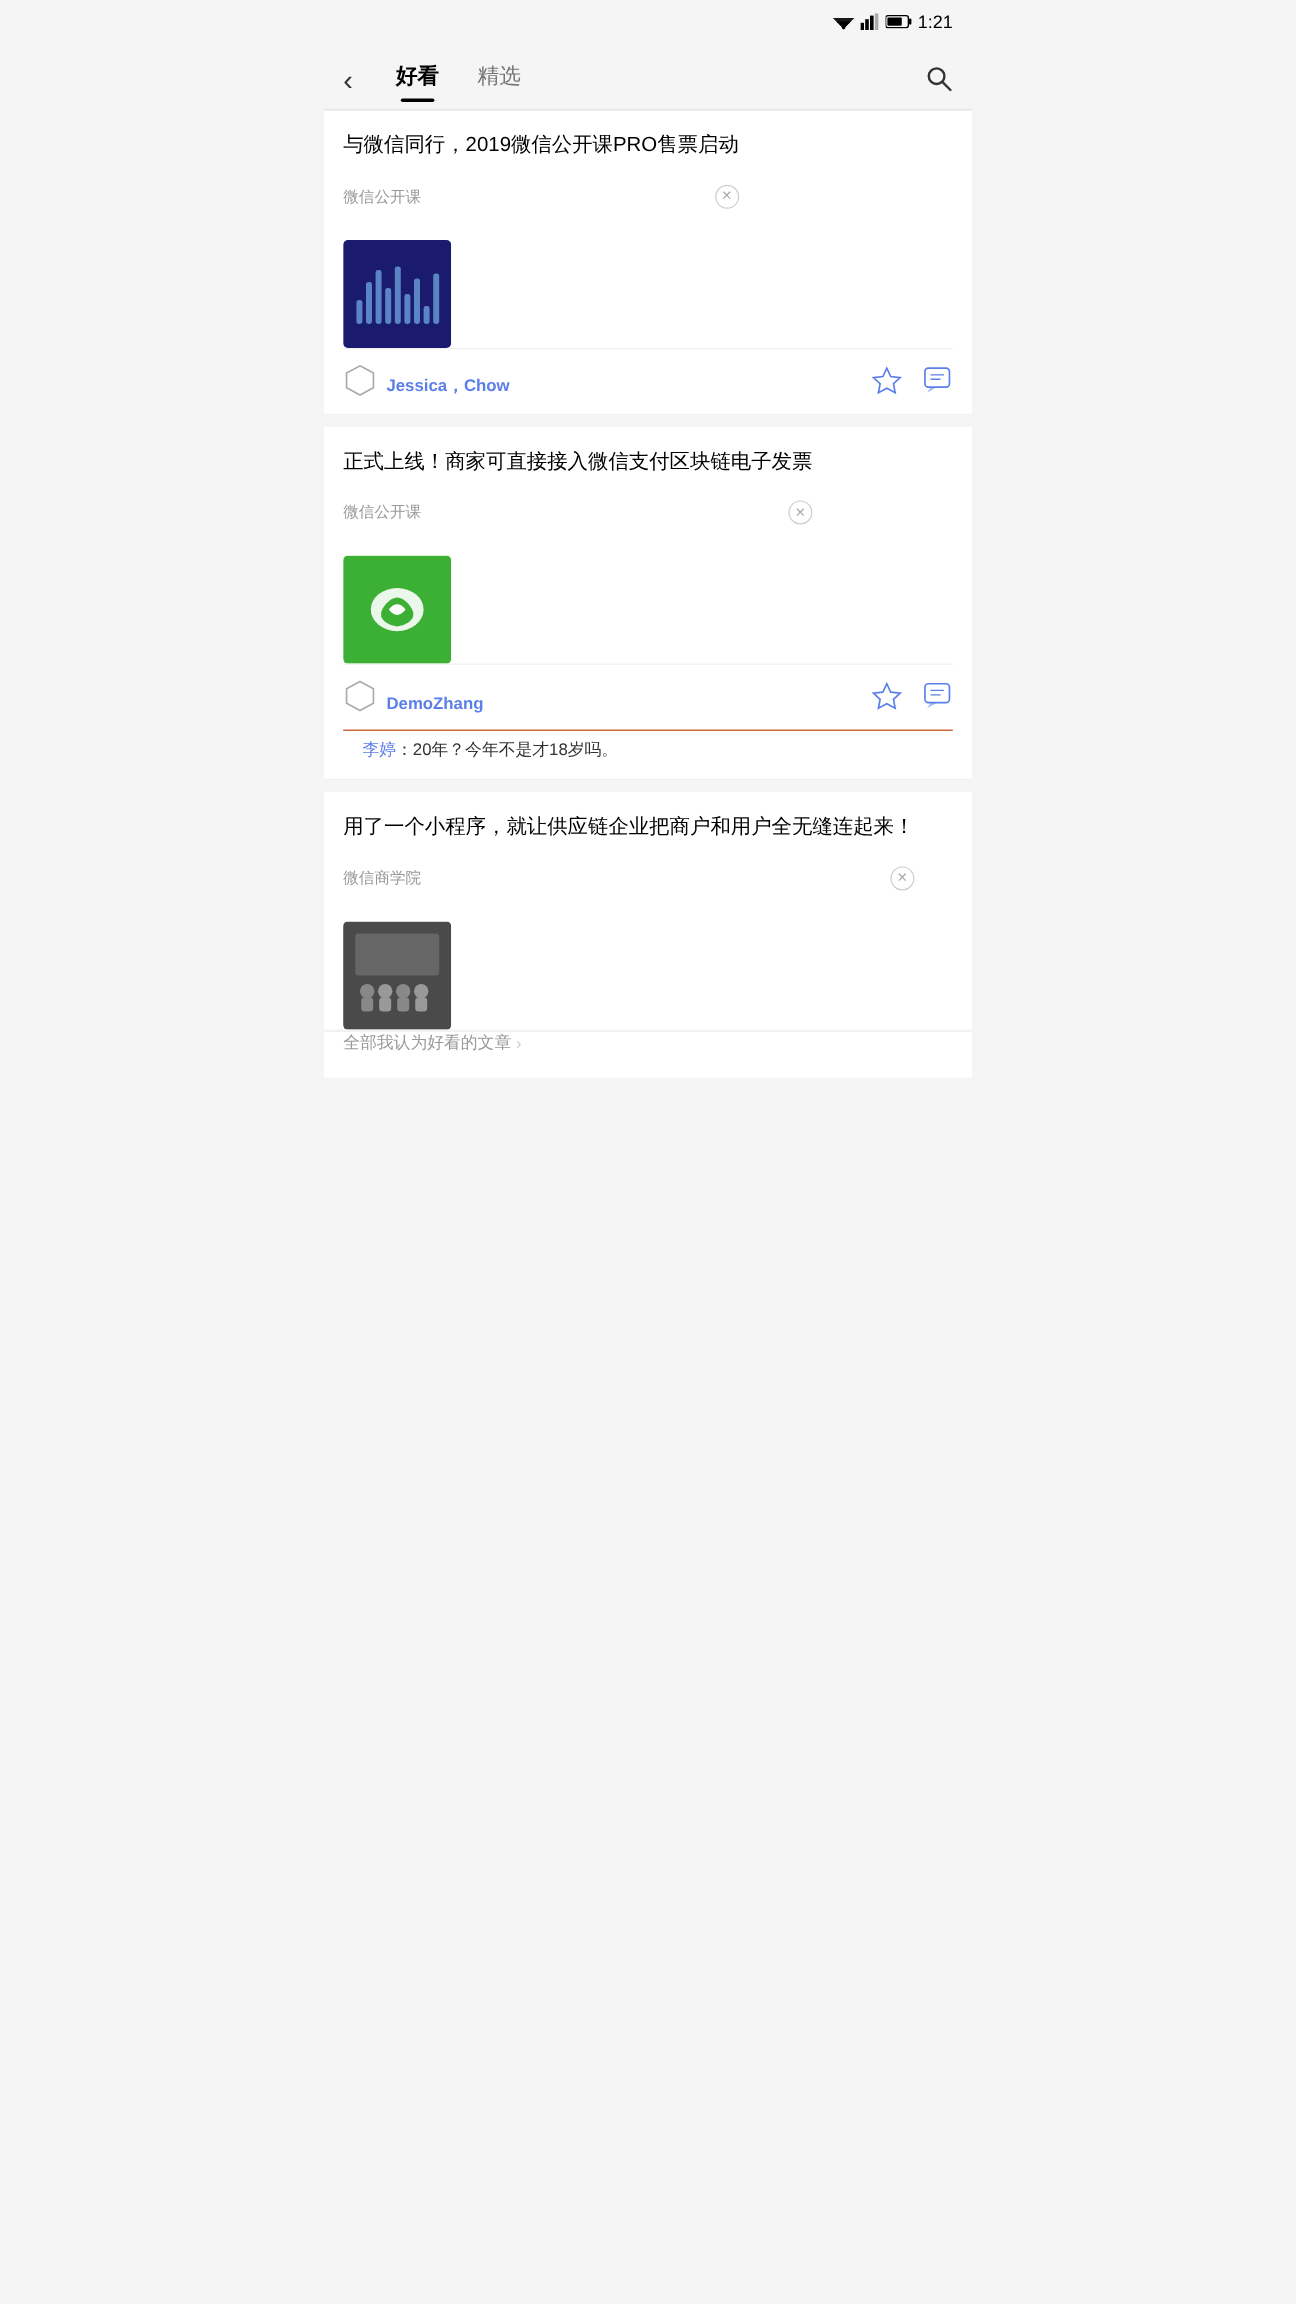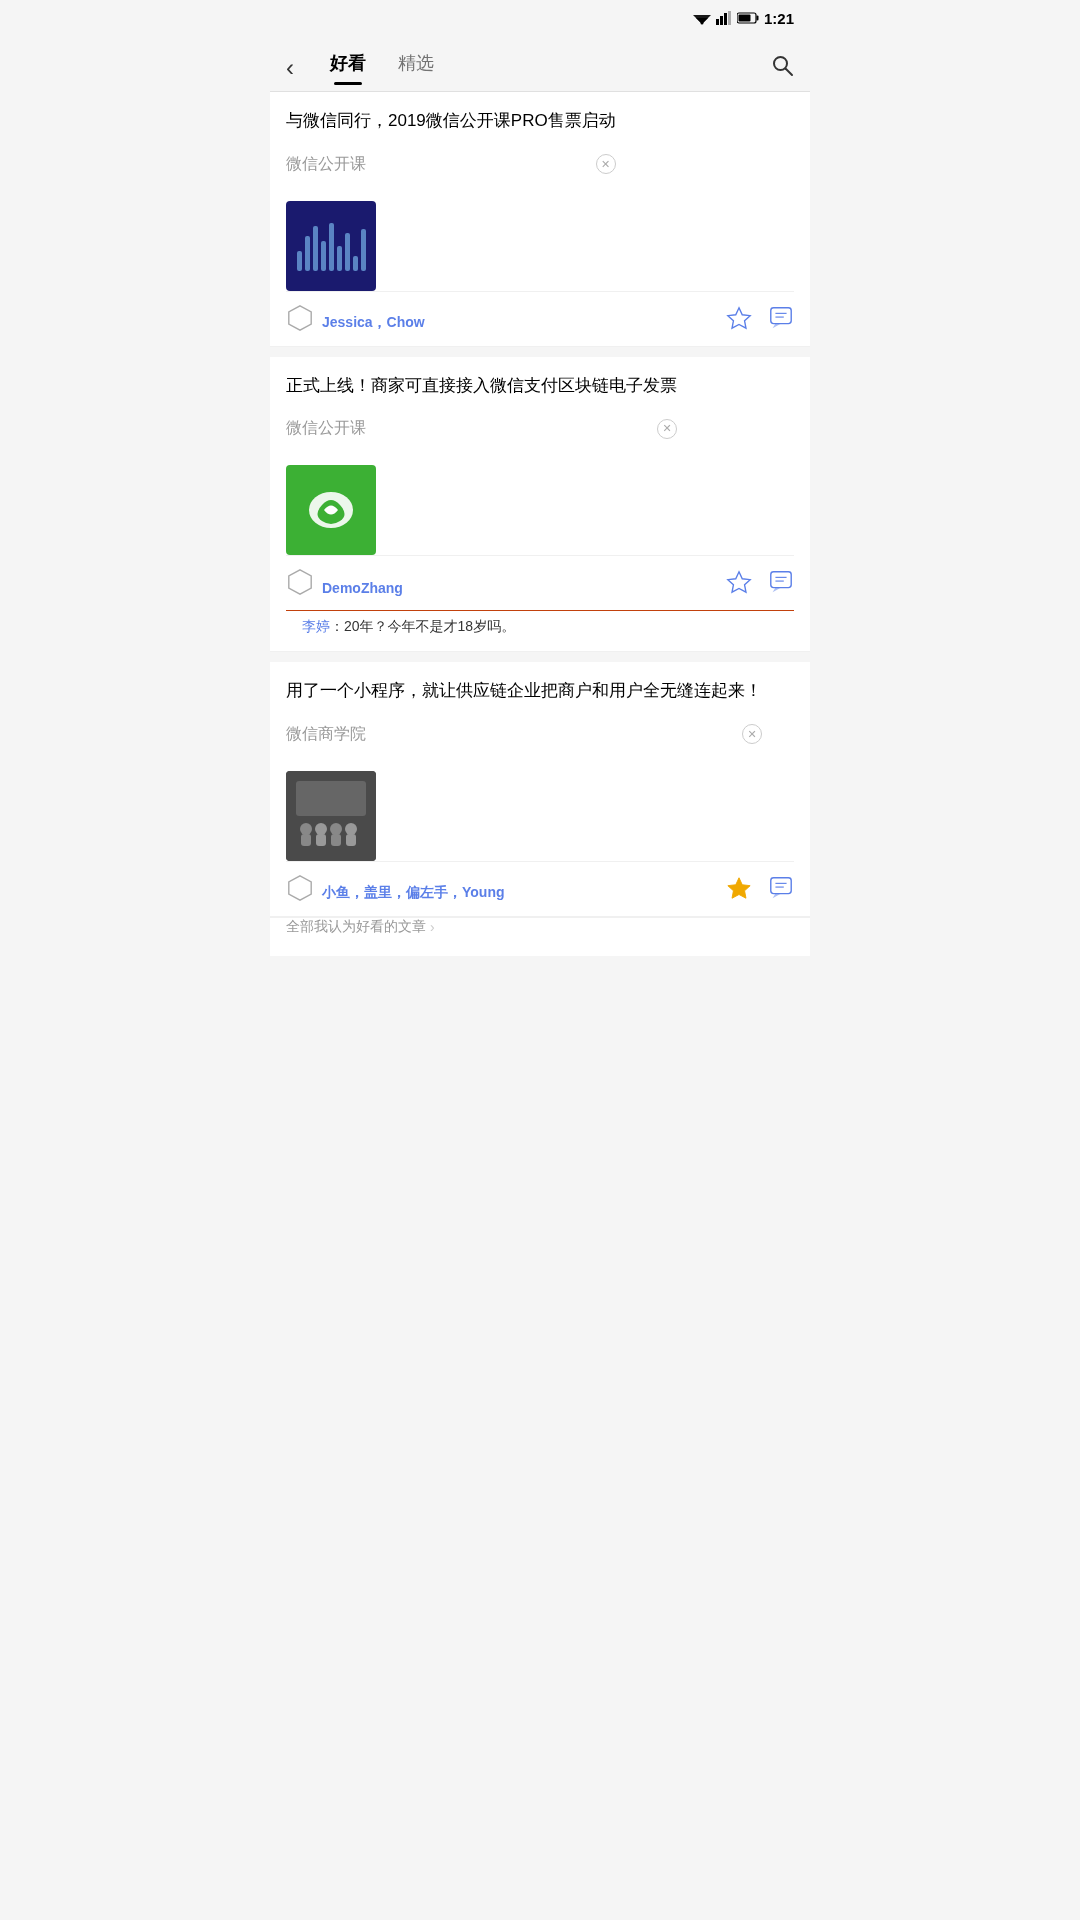--- a/index.html
+++ b/index.html
@@ -23,21 +23,21 @@
       height: 36px;
       gap: 6px;
     }
     .status-icons {
       display: flex;
       align-items: center;
       gap: 5px;
     }
     .status-time {
       font-size: 15px;
-      font-weight: 700;
+      font-weight: 400;
       color: #000;
     }
 
     
     .header {
       background: #f5f5f5;
       display: flex;
       align-items: center;
       padding: 8px 16px 0;
       height: 56px;
@@ -120,21 +120,21 @@
     }
 
     .article-source-row {
       display: flex;
       align-items: center;
       justify-content: space-between;
       padding: 10px 0 12px;
     }
 
     .article-source {
-      font-size: 16px;
+      font-size: 13px;
       color: #999;
     }
 
     .close-btn {
       width: 20px;
       height: 20px;
       border: 1px solid #ccc;
       border-radius: 50%;
       display: flex;
       align-items: center;
@@ -443,40 +443,20 @@
             <circle cx="65" cy="58" r="6" fill="#999"></circle>
 
             <rect x="15" y="63" width="10" height="12" rx="3" fill="#888"></rect>
             <rect x="30" y="63" width="10" height="12" rx="3" fill="#999"></rect>
             <rect x="45" y="63" width="10" height="12" rx="3" fill="#888"></rect>
             <rect x="60" y="63" width="10" height="12" rx="3" fill="#999"></rect>
           </svg>
         </div>
       </div>
     </div>
-    <div class="reaction-row">
-      <div class="reaction-left">
-        <svg class="hexagon-svg" viewBox="0 0 30 30">
-          <polygon points="15,2 27,8.5 27,21.5 15,28 3,21.5 3,8.5" fill="none" stroke="#aaa" stroke-width="1.5"></polygon>
-        </svg>
-        <span class="reaction-users">小鱼，盖里，偏左手，Young</span>
-      </div>
-      <div class="reaction-right">
-
-        <svg class="like-icon" viewBox="0 0 28 28" fill="none">
-          <polygon points="14,3 17.5,10.5 26,11.5 20,17 21.5,25 14,21 6.5,25 8,17 2,11.5 10.5,10.5" fill="#f0a800" stroke="#f0a800" stroke-width="1"></polygon>
-        </svg>
-        <svg class="chat-svg" viewBox="0 0 28 28" fill="none">
-          <rect x="3" y="3" width="22" height="17" rx="3" fill="none" stroke="#5b7fe8" stroke-width="1.5"></rect>
-          <line x1="8" y1="9" x2="20" y2="9" stroke="#5b7fe8" stroke-width="1.2"></line>
-          <line x1="8" y1="13" x2="17" y2="13" stroke="#5b7fe8" stroke-width="1.2"></line>
-          <polygon points="8,20 5,25 14,20" fill="#5b7fe8" opacity="0.5"></polygon>
-        </svg>
-      </div>
-    </div>
   </div>
 
   <div class="bottom-link">
     <div class="bottom-link-text">
       <span>全部我认为好看的文章</span>
       <span class="chevron-right">›</span>
     </div>
   </div>
 
 </div>

